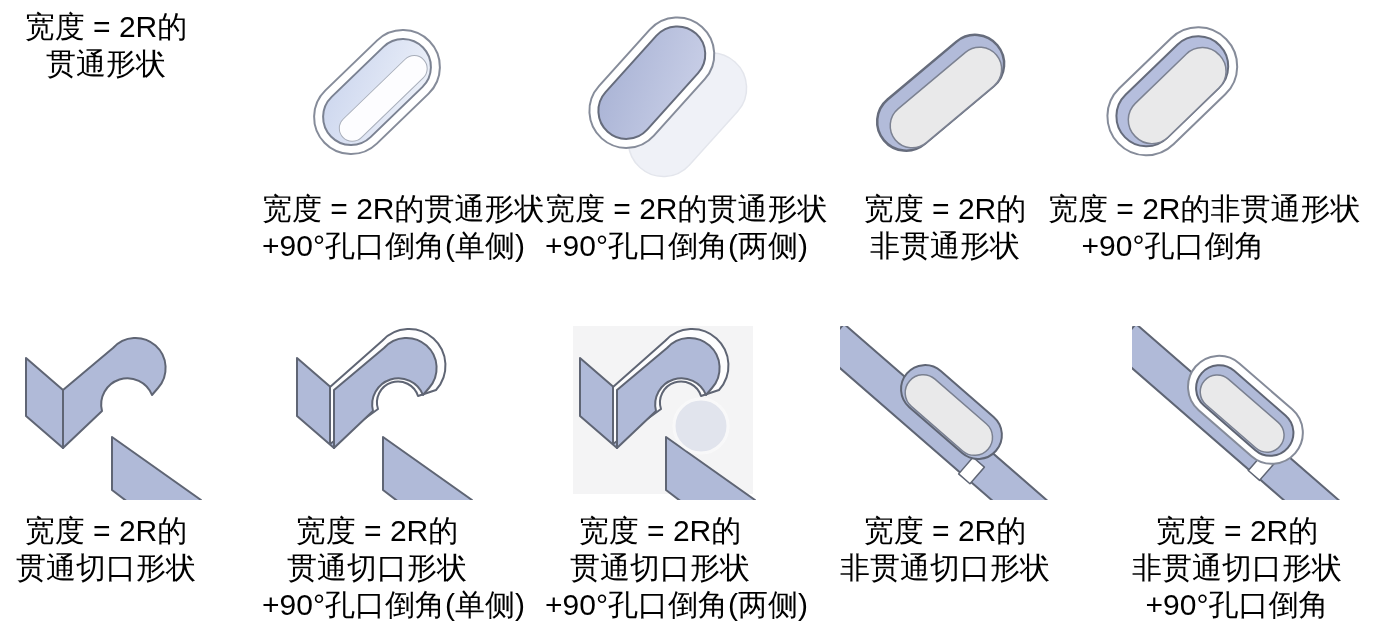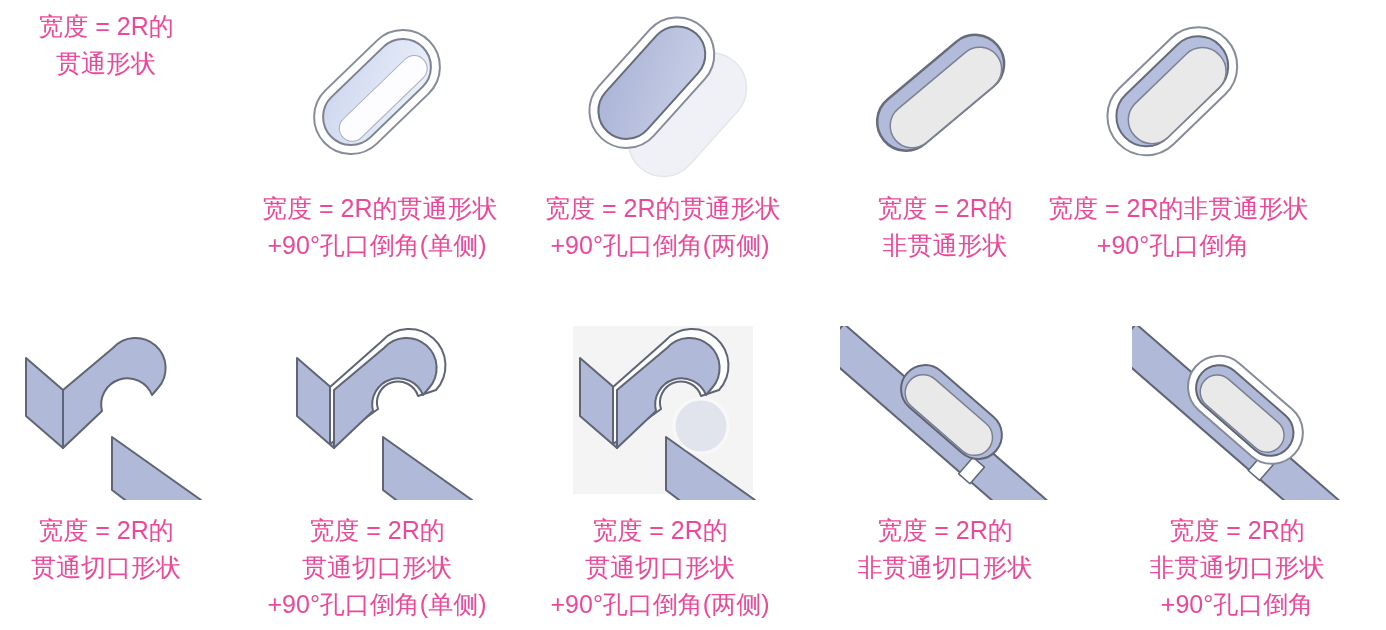--- a/index.html
+++ b/index.html
@@ -5,21 +5,21 @@
   html,body{margin:0;padding:0;}
   body{
     width:1386px;height:630px;position:relative;background:#ffffff;
     font-family:"Liberation Sans","DejaVu Sans",sans-serif;overflow:hidden;
   }
   .cell{position:absolute;text-align:center;}
   .fig{position:relative;display:flex;justify-content:center;align-items:flex-start;}
   .row1 .fig{height:182px;}
   .row2 .fig{height:174px;}
   .caption{
-    font-size:25px;line-height:37px;color:#ec4899;
+    font-size:30px;line-height:37px;color:#000000;
     white-space:pre;text-align:center;overflow:visible;
   }
   .row1 .caption{margin-top:8px;}
   .row2 .caption{margin-top:12px;}
   .dim-label{
     position:absolute;left:118px;top:2px;font-size:15px;color:#e04444;
     white-space:nowrap;z-index:5;
   }
   svg{overflow:hidden;}
 </style>

